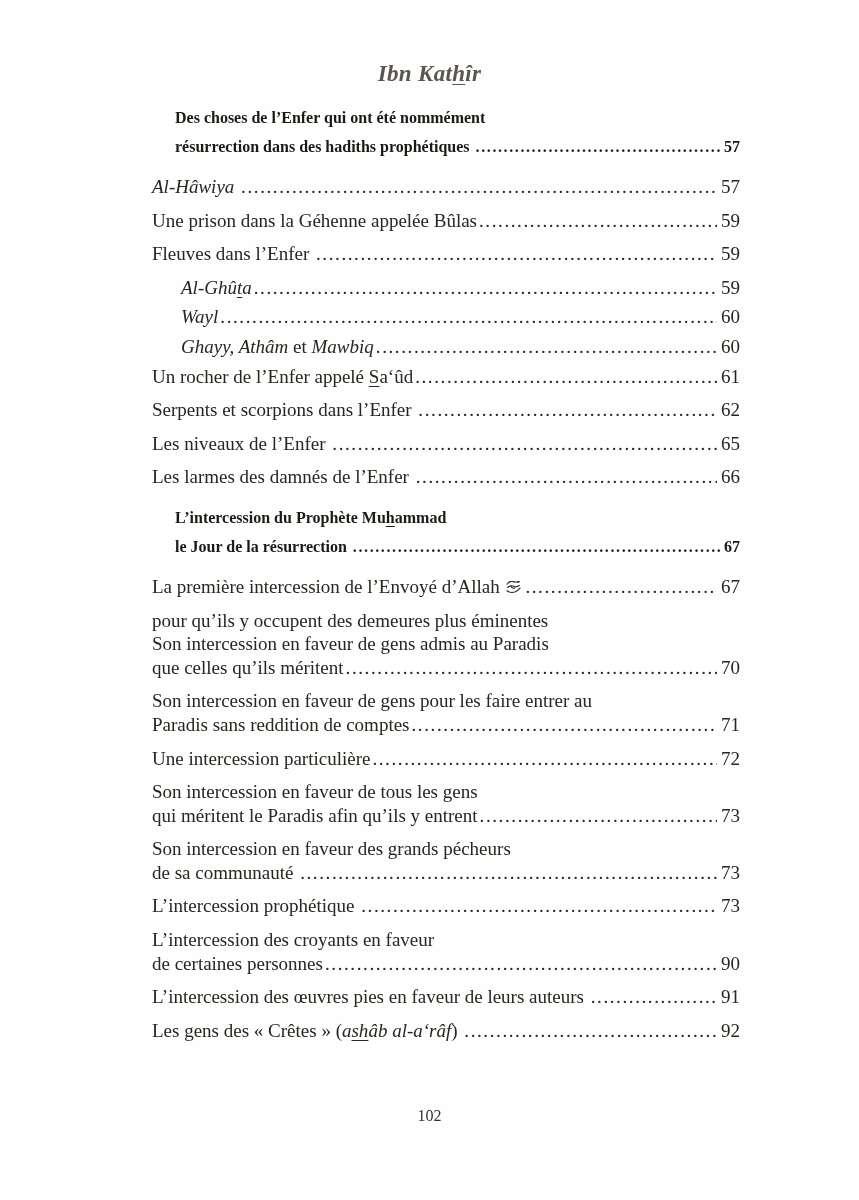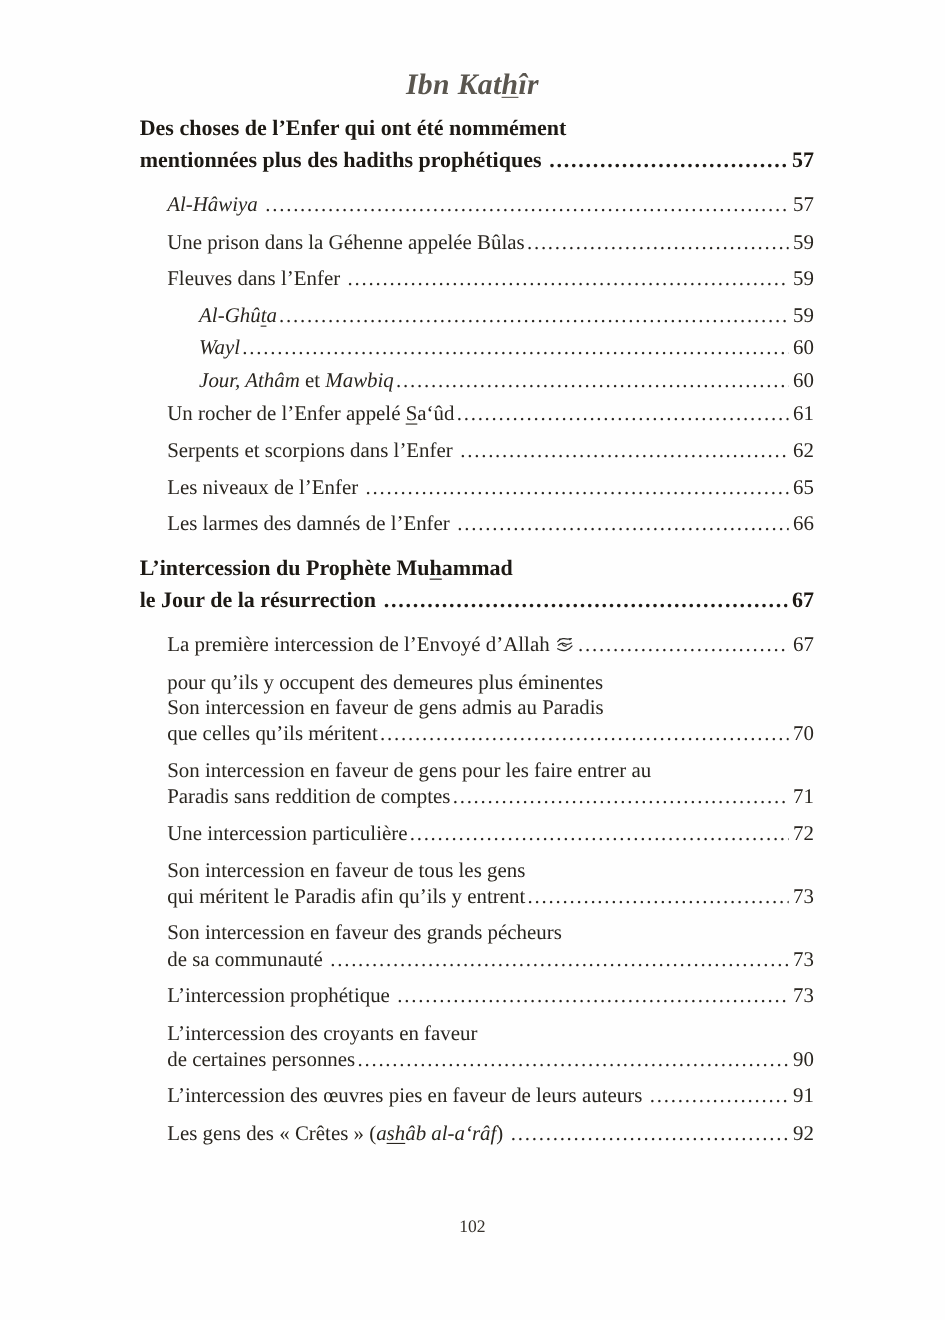--- a/index.html
+++ b/index.html
@@ -9,40 +9,40 @@
     height: 1200px;
     background: #fefefe;
     font-family: "Liberation Serif", serif;
     color: #29251f;
     overflow: hidden;
   }
   .running-header {
     position: absolute;
     top: 61px; left: 0; right: 0;
     text-align: center;
-    font-size: 27px;
+    font-size: 23px;
     font-style: italic;
     font-weight: 600;
     color: #5a564f;
     letter-spacing: 0.3px;
   }
   .toc {
     position: absolute;
     top: 103px;
     left: 127px;
     width: 613px;
   }
   .entry { margin: 0 0 10px 0; }
   .entry.lvl0 {
     font-weight: bold;
     font-size: 24px;
     color: #1d1914;
     margin-bottom: 14px;
   }
-  .entry.lvl0 .line { line-height: 29px; font-size: 20px; }
+  .entry.lvl0 .line { line-height: 29px; font-size: 16px; margin-left: 48px; }
   .entry.lvl0 + .entry.lvl0, .entry.lvl1 + .entry.lvl0 { margin-top: 14px; }
   .entry.lvl1 { margin-left: 25px; }
   .entry.lvl2 { margin-left: 54px; margin-bottom: 6px; }
   .line {
     display: block;
     font-size: 19px;
     line-height: 23.6px;
   }
   .line.last { display: flex; align-items: baseline; }
   .txt { white-space: pre; flex: 0 0 auto; }
@@ -80,21 +80,21 @@
 </style>
 </head>
 <body>
 
 <div class="page">
   <div class="running-header"><span class="i">Ibn Kat</span><span class="i u">h</span><span class="i">îr</span></div>
   <div class="toc">
       <div class="entry lvl0">
         <div class="line"><span class="txt"><span>Des choses de l’Enfer qui ont été nommément</span></span></div>
         <div class="line last">
-          <span class="txt"><span>mentionnées plus des hadiths prophétiques </span></span>
+          <span class="txt"><span>résurrection dans des hadiths prophétiques </span></span>
           <span class="dots"></span>
           <span class="pg">57</span>
         </div>
       </div>
       <div class="entry lvl1">
         <div class="line last">
           <span class="txt"><span class="i">Al-Hâwiya </span></span>
           <span class="dots"></span>
           <span class="pg">57</span>
         </div>
@@ -122,21 +122,21 @@
       </div>
       <div class="entry lvl2">
         <div class="line last">
           <span class="txt"><span class="i">Wayl</span></span>
           <span class="dots"></span>
           <span class="pg">60</span>
         </div>
       </div>
       <div class="entry lvl2">
         <div class="line last">
-          <span class="txt"><span class="i">Jour, Athâm </span><span>et </span><span class="i">Mawbiq</span></span>
+          <span class="txt"><span class="i">Ghayy, Athâm </span><span>et </span><span class="i">Mawbiq</span></span>
           <span class="dots"></span>
           <span class="pg">60</span>
         </div>
       </div>
       <div class="entry lvl1">
         <div class="line last">
           <span class="txt"><span>Un rocher de l’Enfer appelé </span><span class="u">S</span><span>a‘ûd</span></span>
           <span class="dots"></span>
           <span class="pg">61</span>
         </div>

